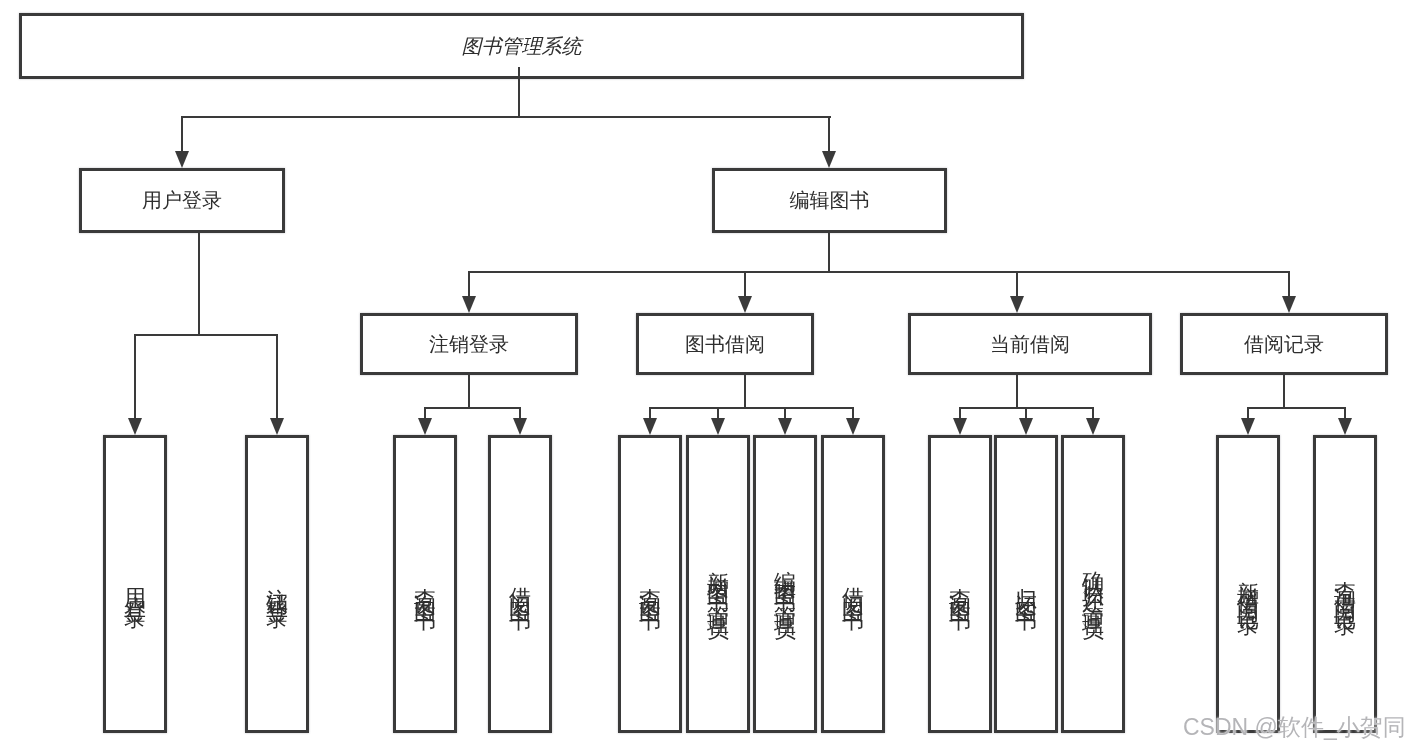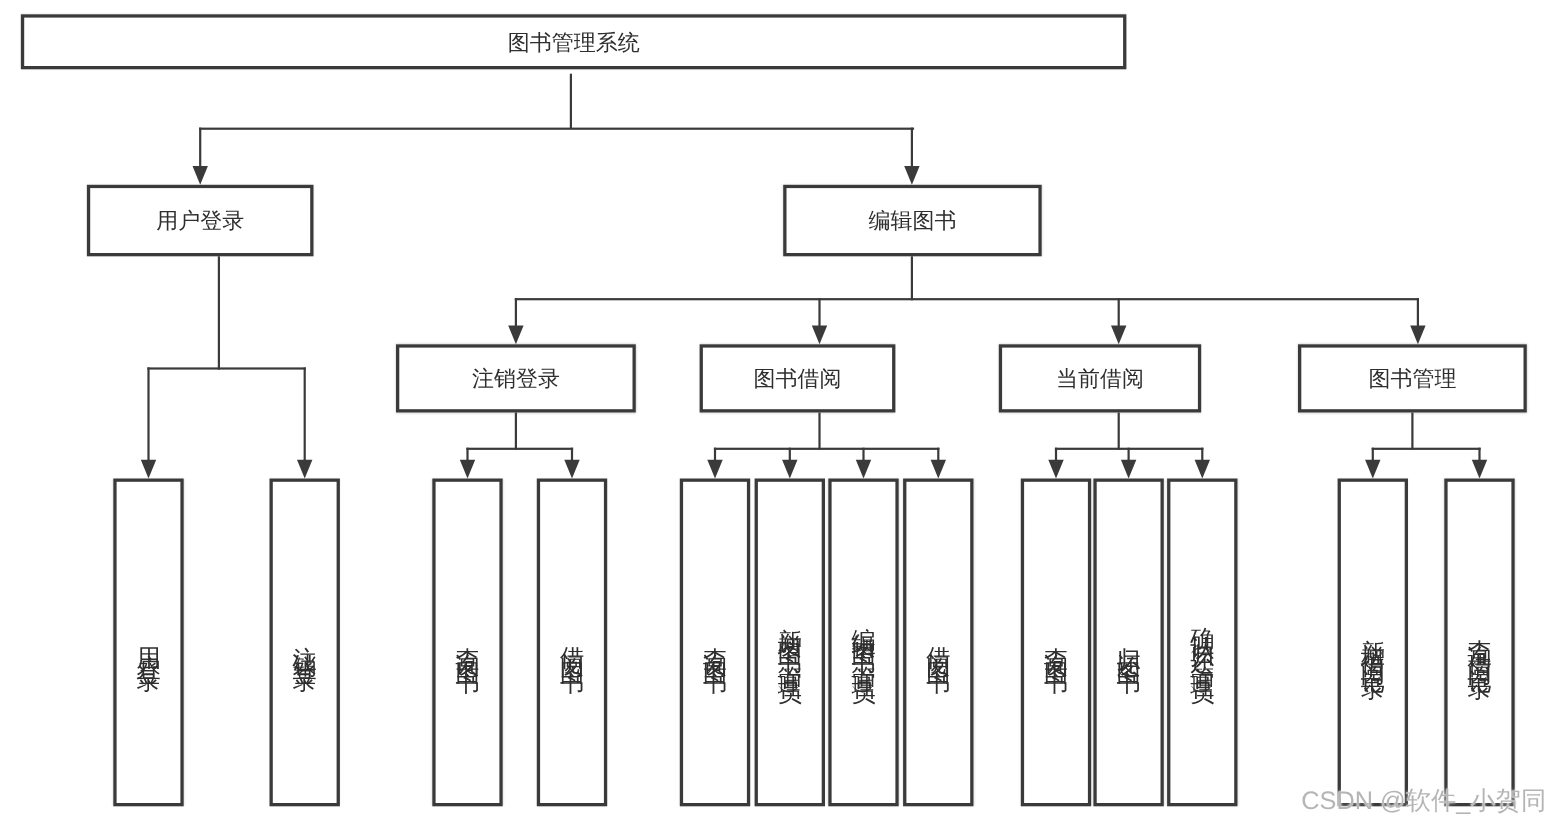--- a/index.html
+++ b/index.html
@@ -44,21 +44,21 @@
     color:#b5b5b8;
     text-shadow:0 0 3px #ffffff,0 0 1px #ffffff;
     white-space:nowrap;
   }
 </style>
 </head>
 <body>
 
 <div id="canvas">
 
-  <div class="box" style="left:19px;top:13px;width:1005px;height:50px;">图书管理系统</div>
+  <div class="box" style="left:19px;top:13px;width:1005px;height:66px;font-style:italic;">图书管理系统</div>
 
   <div class="vline" style="left:518px;top:67px;height:50px;"></div>
   <div class="hline" style="left:181px;top:116px;width:650px;"></div>
 
   <div class="vline" style="left:181px;top:116px;height:38px;"></div>
   <div class="arrow" style="left:175px;top:151px;"></div>
   <div class="vline" style="left:828px;top:116px;height:38px;"></div>
   <div class="arrow" style="left:822px;top:151px;"></div>
 
   <div class="box" style="left:79px;top:168px;width:206px;height:65px;">用户登录</div>
@@ -77,22 +77,22 @@
   <div class="arrow" style="left:462px;top:296px;"></div>
   <div class="vline" style="left:744px;top:271px;height:28px;"></div>
   <div class="arrow" style="left:738px;top:296px;"></div>
   <div class="vline" style="left:1016px;top:271px;height:28px;"></div>
   <div class="arrow" style="left:1010px;top:296px;"></div>
   <div class="vline" style="left:1288px;top:271px;height:28px;"></div>
   <div class="arrow" style="left:1282px;top:296px;"></div>
 
   <div class="box" style="left:360px;top:313px;width:218px;height:62px;">注销登录</div>
   <div class="box" style="left:636px;top:313px;width:178px;height:62px;">图书借阅</div>
-  <div class="box" style="left:908px;top:313px;width:184px;height:62px;">当前借阅</div>
-  <div class="box" style="left:1180px;top:313px;width:208px;height:62px;">图书管理</div>
+  <div class="box" style="left:908px;top:313px;width:244px;height:62px;">当前借阅</div>
+  <div class="box" style="left:1180px;top:313px;width:208px;height:62px;">借阅记录</div>
 
   <div class="vline" style="left:468px;top:375px;height:34px;"></div>
   <div class="hline" style="left:424px;top:407px;width:97px;"></div>
   <div class="vline" style="left:424px;top:407px;height:14px;"></div>
   <div class="arrow" style="left:418px;top:418px;"></div>
   <div class="vline" style="left:519px;top:407px;height:14px;"></div>
   <div class="arrow" style="left:513px;top:418px;"></div>
 
   <div class="vline" style="left:744px;top:375px;height:34px;"></div>
   <div class="hline" style="left:649px;top:407px;width:205px;"></div>

